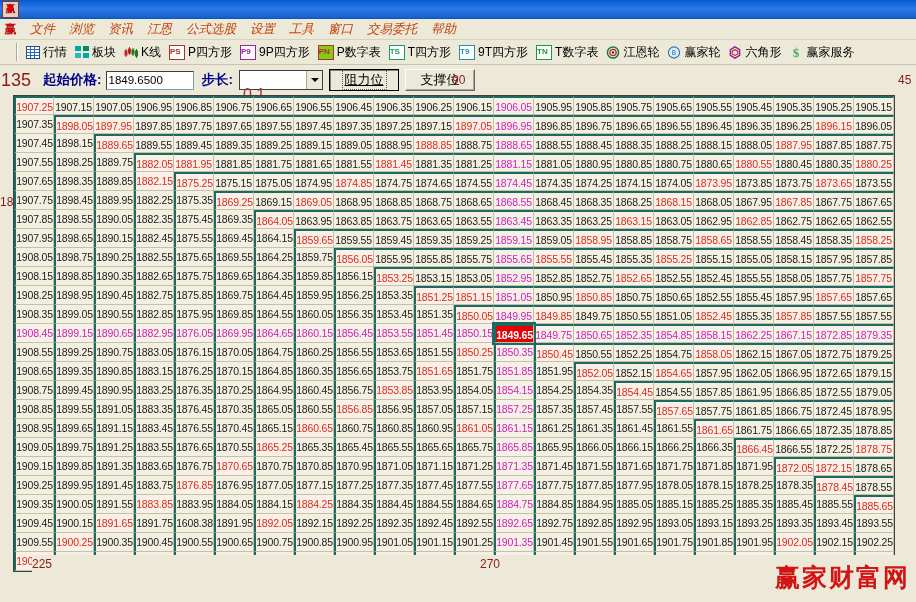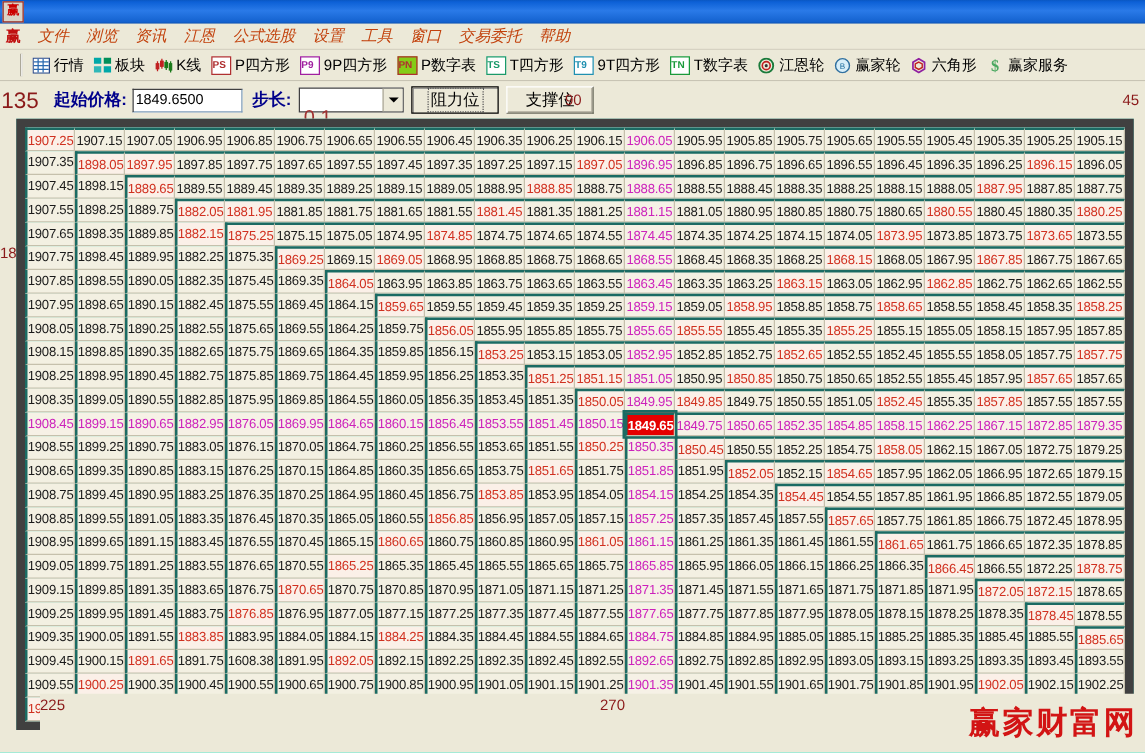--- a/index.html
+++ b/index.html
@@ -83,28 +83,28 @@
     border-top:4px solid #000;
   }
   .pbtn{
     height:20px;min-width:56px;padding:0 6px;margin-left:6px;
     background:#ece9d8;border:1px solid #fff;border-right-color:#6b6b5e;border-bottom-color:#6b6b5e;
     box-shadow:inset -1px -1px 0 #aca899;
     font-size:13px;color:#000;display:flex;align-items:center;justify-content:center;
     cursor:default;white-space:nowrap;
   }
   .pbtn.pressed{border:1px solid #000;box-shadow:inset 1px 1px 0 #808080;}
-  .pbtn.pressed .inner{border:1px dotted #555;padding:0 2px;}
+  .pbtn.pressed .inner{border:1px dotted #555;padding:0 2px;text-decoration:underline;}
   #paramrow .rnum{position:absolute;color:#8b1a1a;font-size:12px;}
   
   #gridwrap{position:relative;width:916px;height:460px;background:#ece9d8;}
   #gannsquare{
     position:absolute;left:13px;top:0;
-    border:7px solid #404040;
-    background:#5eead4;
+    border:1px solid #404040;
+    background:#fdba74;
     display:grid;
     grid-template-columns:repeat(22,40px);
   }
   .gcell{
     height:19px;line-height:19px;
     font-size:10.5px;
     text-align:center;
     color:#1a1a1a;
     background:#f3f0e2;
     border-right:1px solid #c5c0ac;

